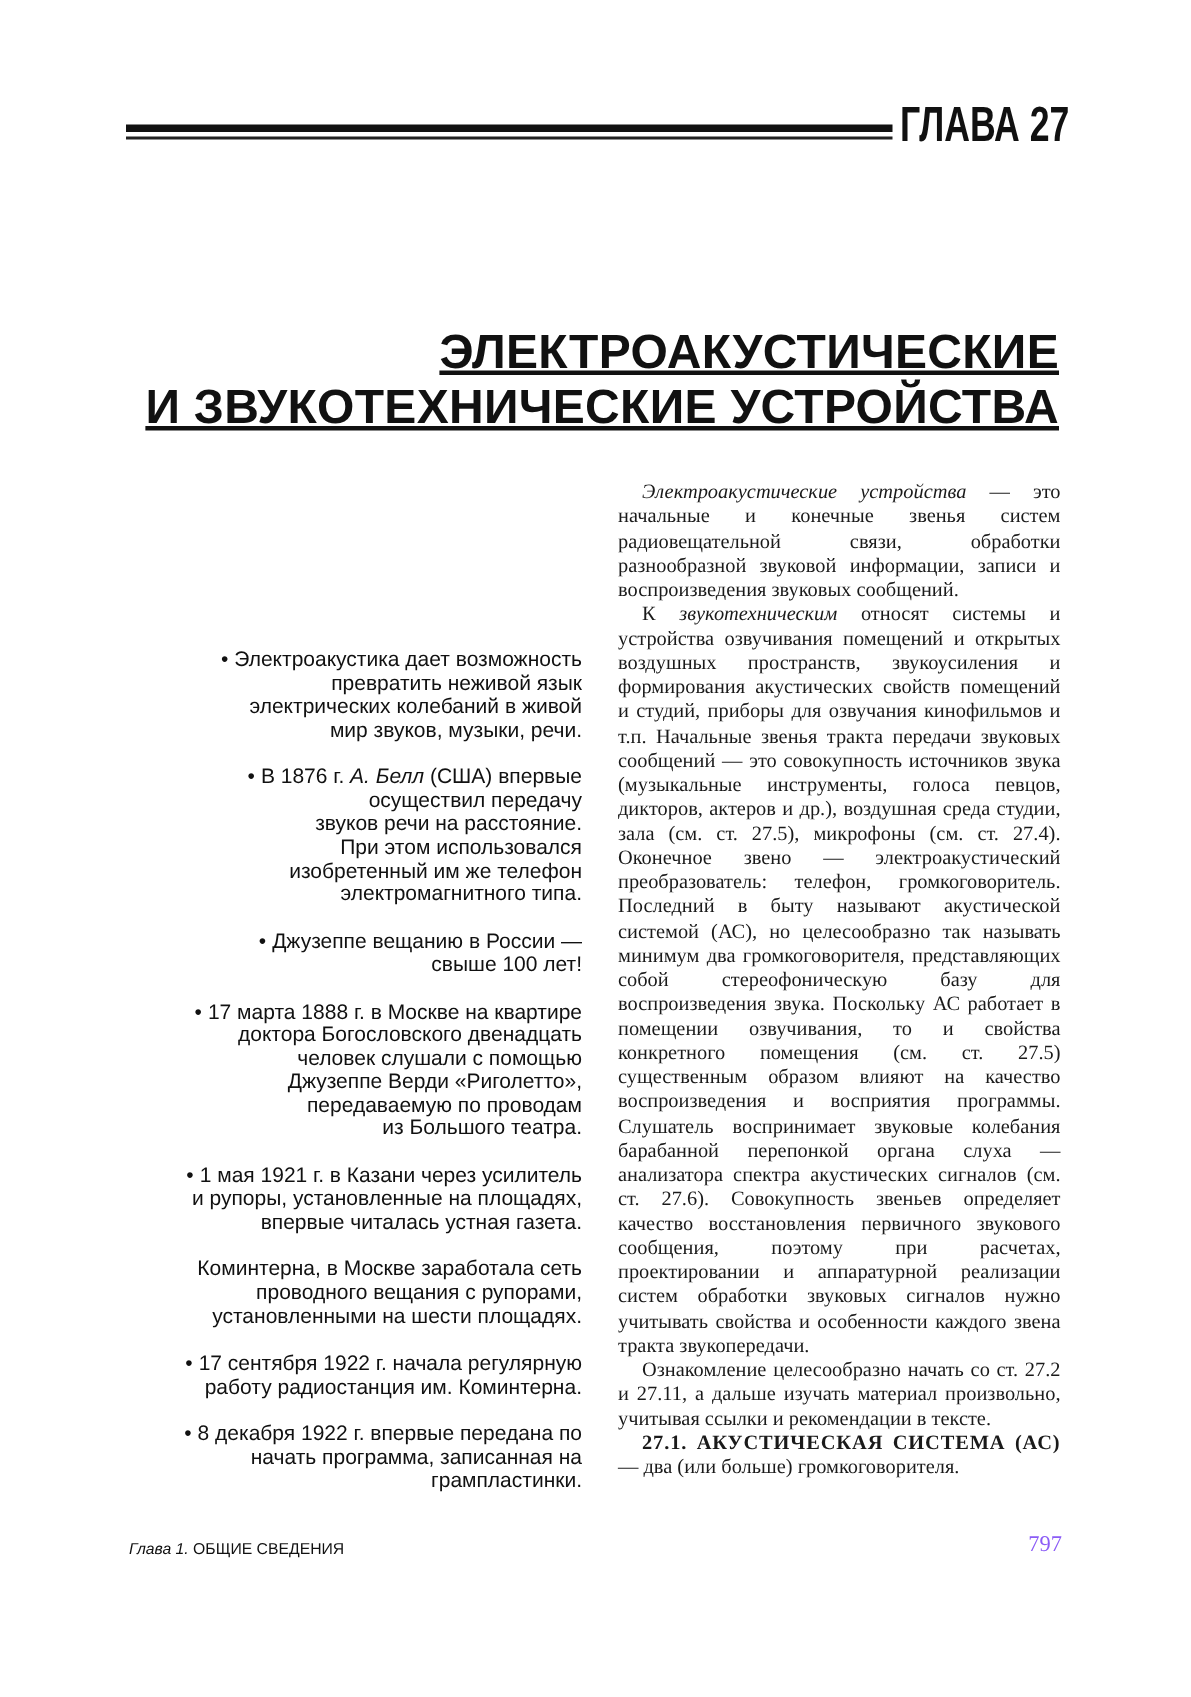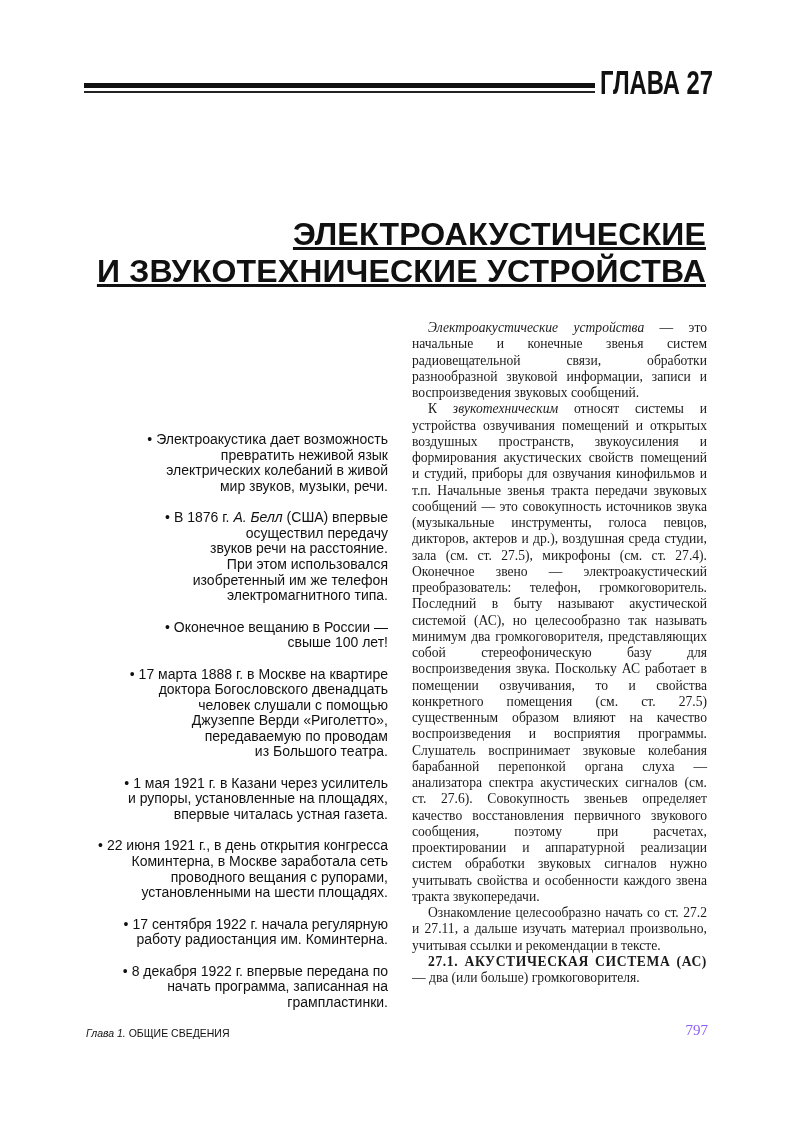--- a/index.html
+++ b/index.html
@@ -80,38 +80,37 @@
   </div>
   <div class="item">
     <span class="line"><span class="bullet">•</span><span>В 1876 г. </span><i>А. Белл</i><span> (США) впервые</span></span>
     <span class="line">осуществил передачу</span>
     <span class="line">звуков речи на расстояние.</span>
     <span class="line">При этом использовался</span>
     <span class="line">изобретенный им же телефон</span>
     <span class="line">электромагнитного типа.</span>
   </div>
   <div class="item">
-    <span class="line"><span class="bullet">•</span><span>Оконечное вещанию в России —</span></span>
+    <span class="line"><span class="bullet">•</span><span>Джузеппе вещанию в России —</span></span>
     <span class="line">свыше 100 лет!</span>
   </div>
   <div class="item">
     <span class="line"><span class="bullet">•</span><span>17 марта 1888 г. в Москве на квартире</span></span>
     <span class="line">доктора Богословского двенадцать</span>
     <span class="line">человек слушали с помощью</span>
     <span class="line">Джузеппе Верди «Риголетто»,</span>
     <span class="line">передаваемую по проводам</span>
     <span class="line">из Большого театра.</span>
   </div>
   <div class="item">
     <span class="line"><span class="bullet">•</span><span>1 мая 1921 г. в Казани через усилитель</span></span>
     <span class="line">и рупоры, установленные на площадях,</span>
     <span class="line">впервые читалась устная газета.</span>
   </div>
   <div class="item">
-    <span class="line"><span class="bullet">•</span><span>22 июня 1921 г., в день открытия конгресса</span></span>
     <span class="line">Коминтерна, в Москве заработала сеть</span>
     <span class="line">проводного вещания с рупорами,</span>
     <span class="line">установленными на шести площадях.</span>
   </div>
   <div class="item">
     <span class="line"><span class="bullet">•</span><span>17 сентября 1922 г. начала регулярную</span></span>
     <span class="line">работу радиостанция им. Коминтерна.</span>
   </div>
   <div class="item">
     <span class="line"><span class="bullet">•</span><span>8 декабря 1922 г. впервые передана по</span></span>

